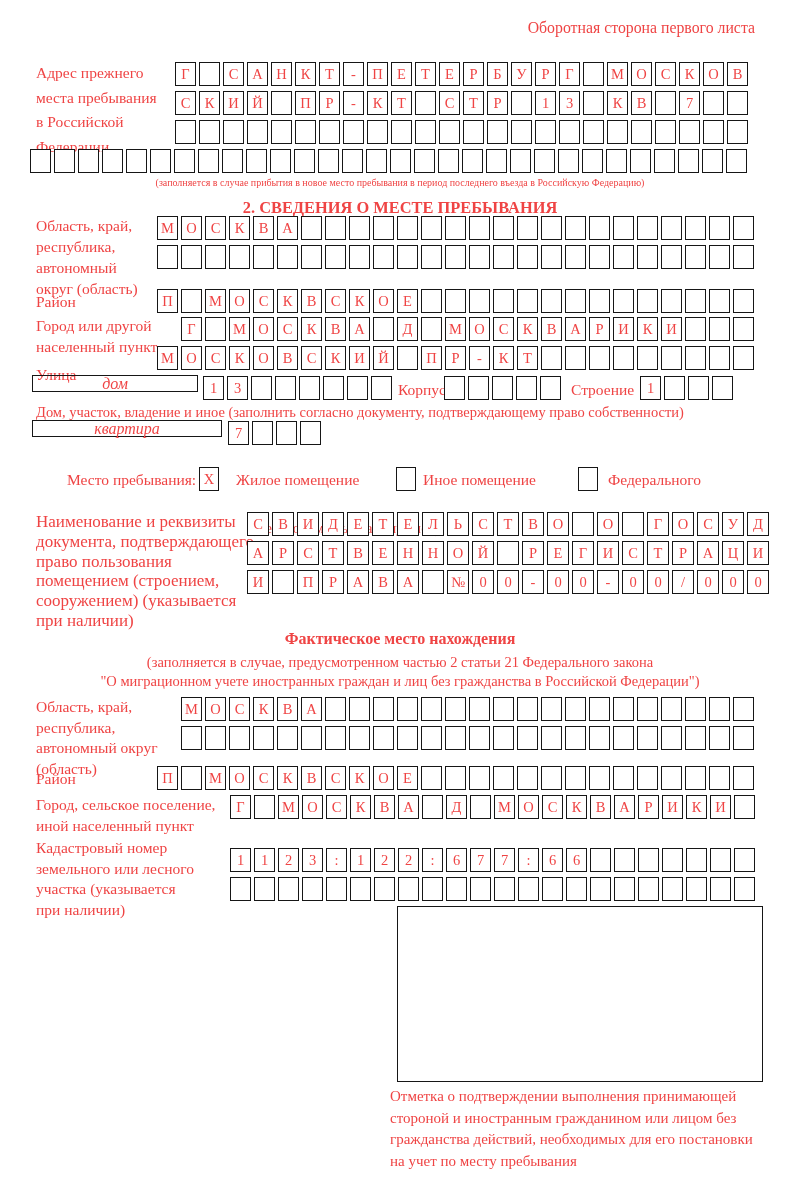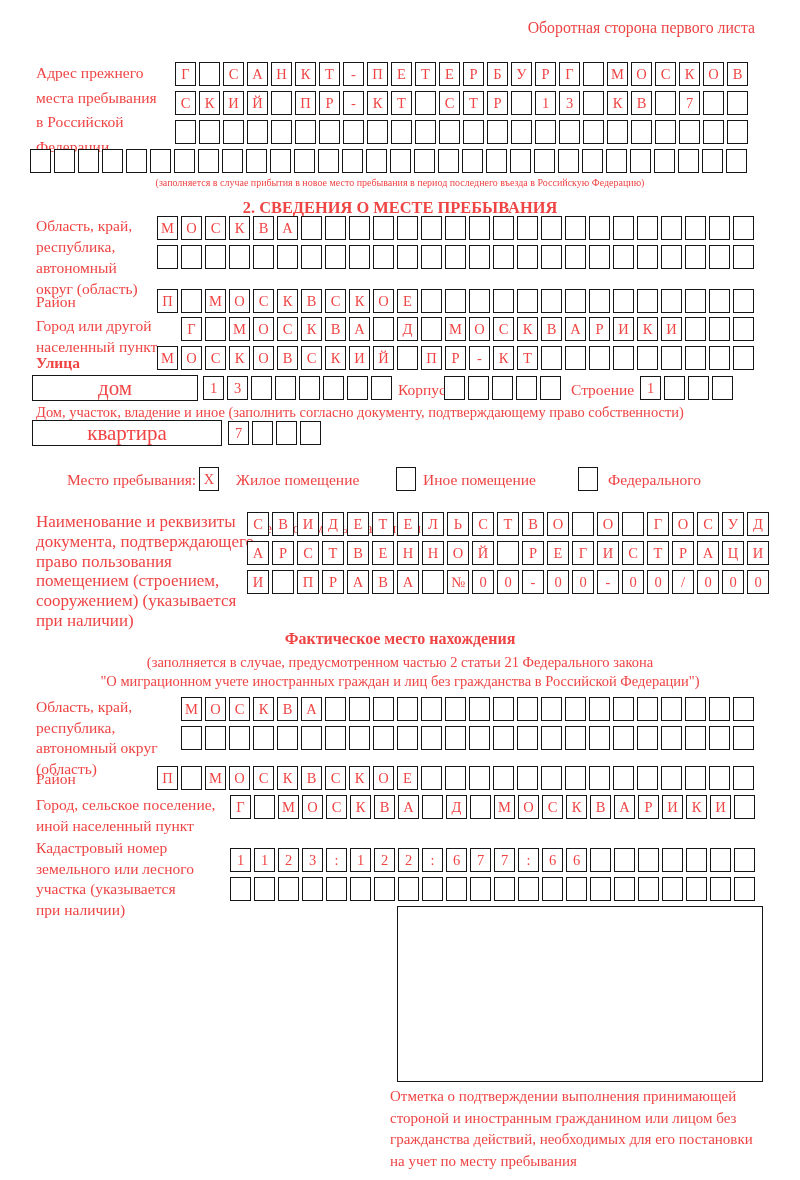--- a/index.html
+++ b/index.html
@@ -15,23 +15,24 @@
   .bold { font-weight:bold; }
   .cellrow { position:absolute; display:flex; gap:3px; }
   .cell {
     box-sizing:border-box; flex:0 0 auto; width:21px; height:24px;
     border:1.6px solid #161616; background:#fff;
     display:flex; align-items:center; justify-content:center;
     font-size:14.5px; line-height:1;
   }
   .wide .cell { width:22px; }
   .fieldbox {
-    position:absolute; box-sizing:border-box; height:26px;
+    position:absolute; box-sizing:border-box; height:17px;
     border:1.6px solid #161616; display:flex; align-items:center; justify-content:center;
-    font-size:21px;
+    font-size:16px;
+    font-style:italic;
   }
   .checkbox {
     position:absolute; box-sizing:border-box; width:20px; height:24px;
     border:1.6px solid #161616; display:flex; align-items:center; justify-content:center;
     font-size:14.5px;
   }
   .stampbox { position:absolute; left:397px; top:906px; width:366px; height:176px;
     border:1.6px solid #161616; box-sizing:border-box; }
   .caption { position:absolute; left:390px; top:1086px; width:382px; text-align:left;
     font-size:15px; line-height:21.5px; white-space:pre-line; }
@@ -271,21 +272,21 @@
       <div class="cell">А</div>
       <div class="cell">Р</div>
       <div class="cell">И</div>
       <div class="cell">К</div>
       <div class="cell">И</div>
       <div class="cell"></div>
       <div class="cell"></div>
       <div class="cell"></div>
     </div>
 
-  <div class="lbl" style="left:36px; top:352px;font-weight:bold;">Улица</div>
+  <div class="lbl" style="left:36px; top:364px;">Улица</div>
   <div class="cellrow" style="left:157px; top:346px;">
       <div class="cell">М</div>
       <div class="cell">О</div>
       <div class="cell">С</div>
       <div class="cell">К</div>
       <div class="cell">О</div>
       <div class="cell">В</div>
       <div class="cell">С</div>
       <div class="cell">К</div>
       <div class="cell">И</div>

